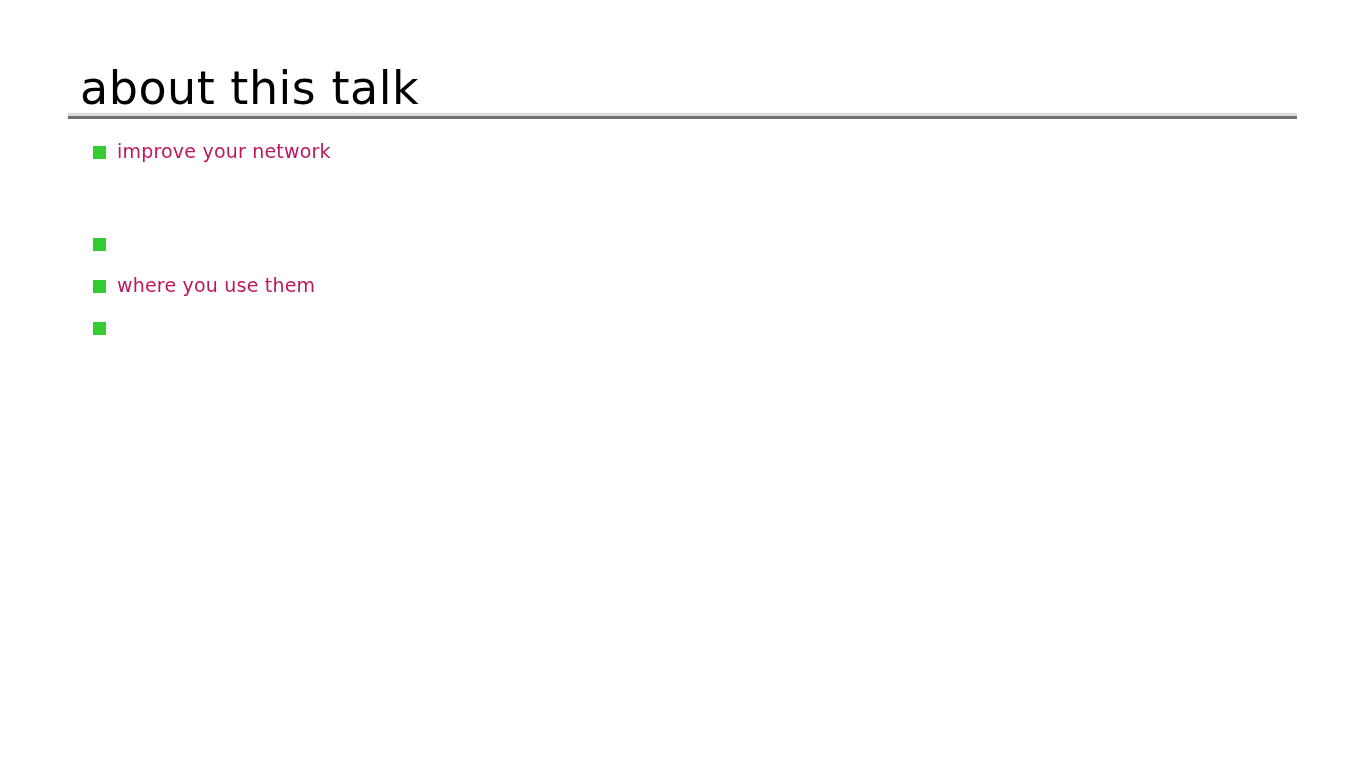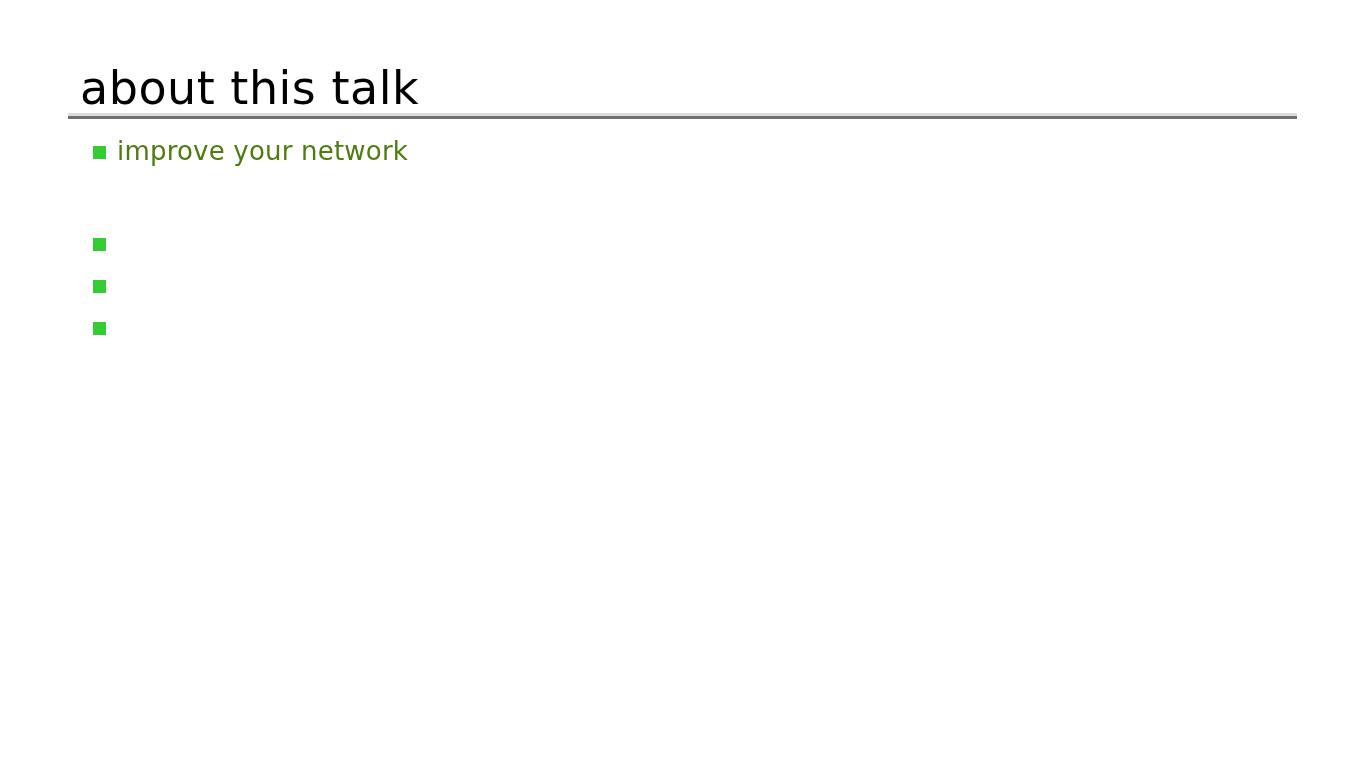--- a/index.html
+++ b/index.html
@@ -79,25 +79,25 @@
     width: 13px;
     height: 13px;
     background: #33cc33;
     margin-right: 11px;
     position: relative;
     top: 1px;
   }
 
   .bullet-text {
     font-family: "DejaVu Sans", sans-serif;
-    font-size: 26px;
+    font-size: 19px;
     font-weight: 400;
     line-height: 34px;
     letter-spacing: 0.2px;
-    color: #4d7c0f;
+    color: #be185d;
   }
 
   
   .bullet-spacer {
     height: 50px;
   }
 </style>
 </head>
 <body>
 
@@ -118,20 +118,21 @@
     </li>
 
     <li class="bullet-spacer"></li>
 
     <li class="bullet-item">
       <span class="bullet-marker"></span>
     </li>
 
     <li class="bullet-item">
       <span class="bullet-marker"></span>
+      <span class="bullet-text">where you use them</span>
     </li>
 
 
     <li class="bullet-item">
       <span class="bullet-marker"></span>
     </li>
 
   </ul>
 
 </div>

